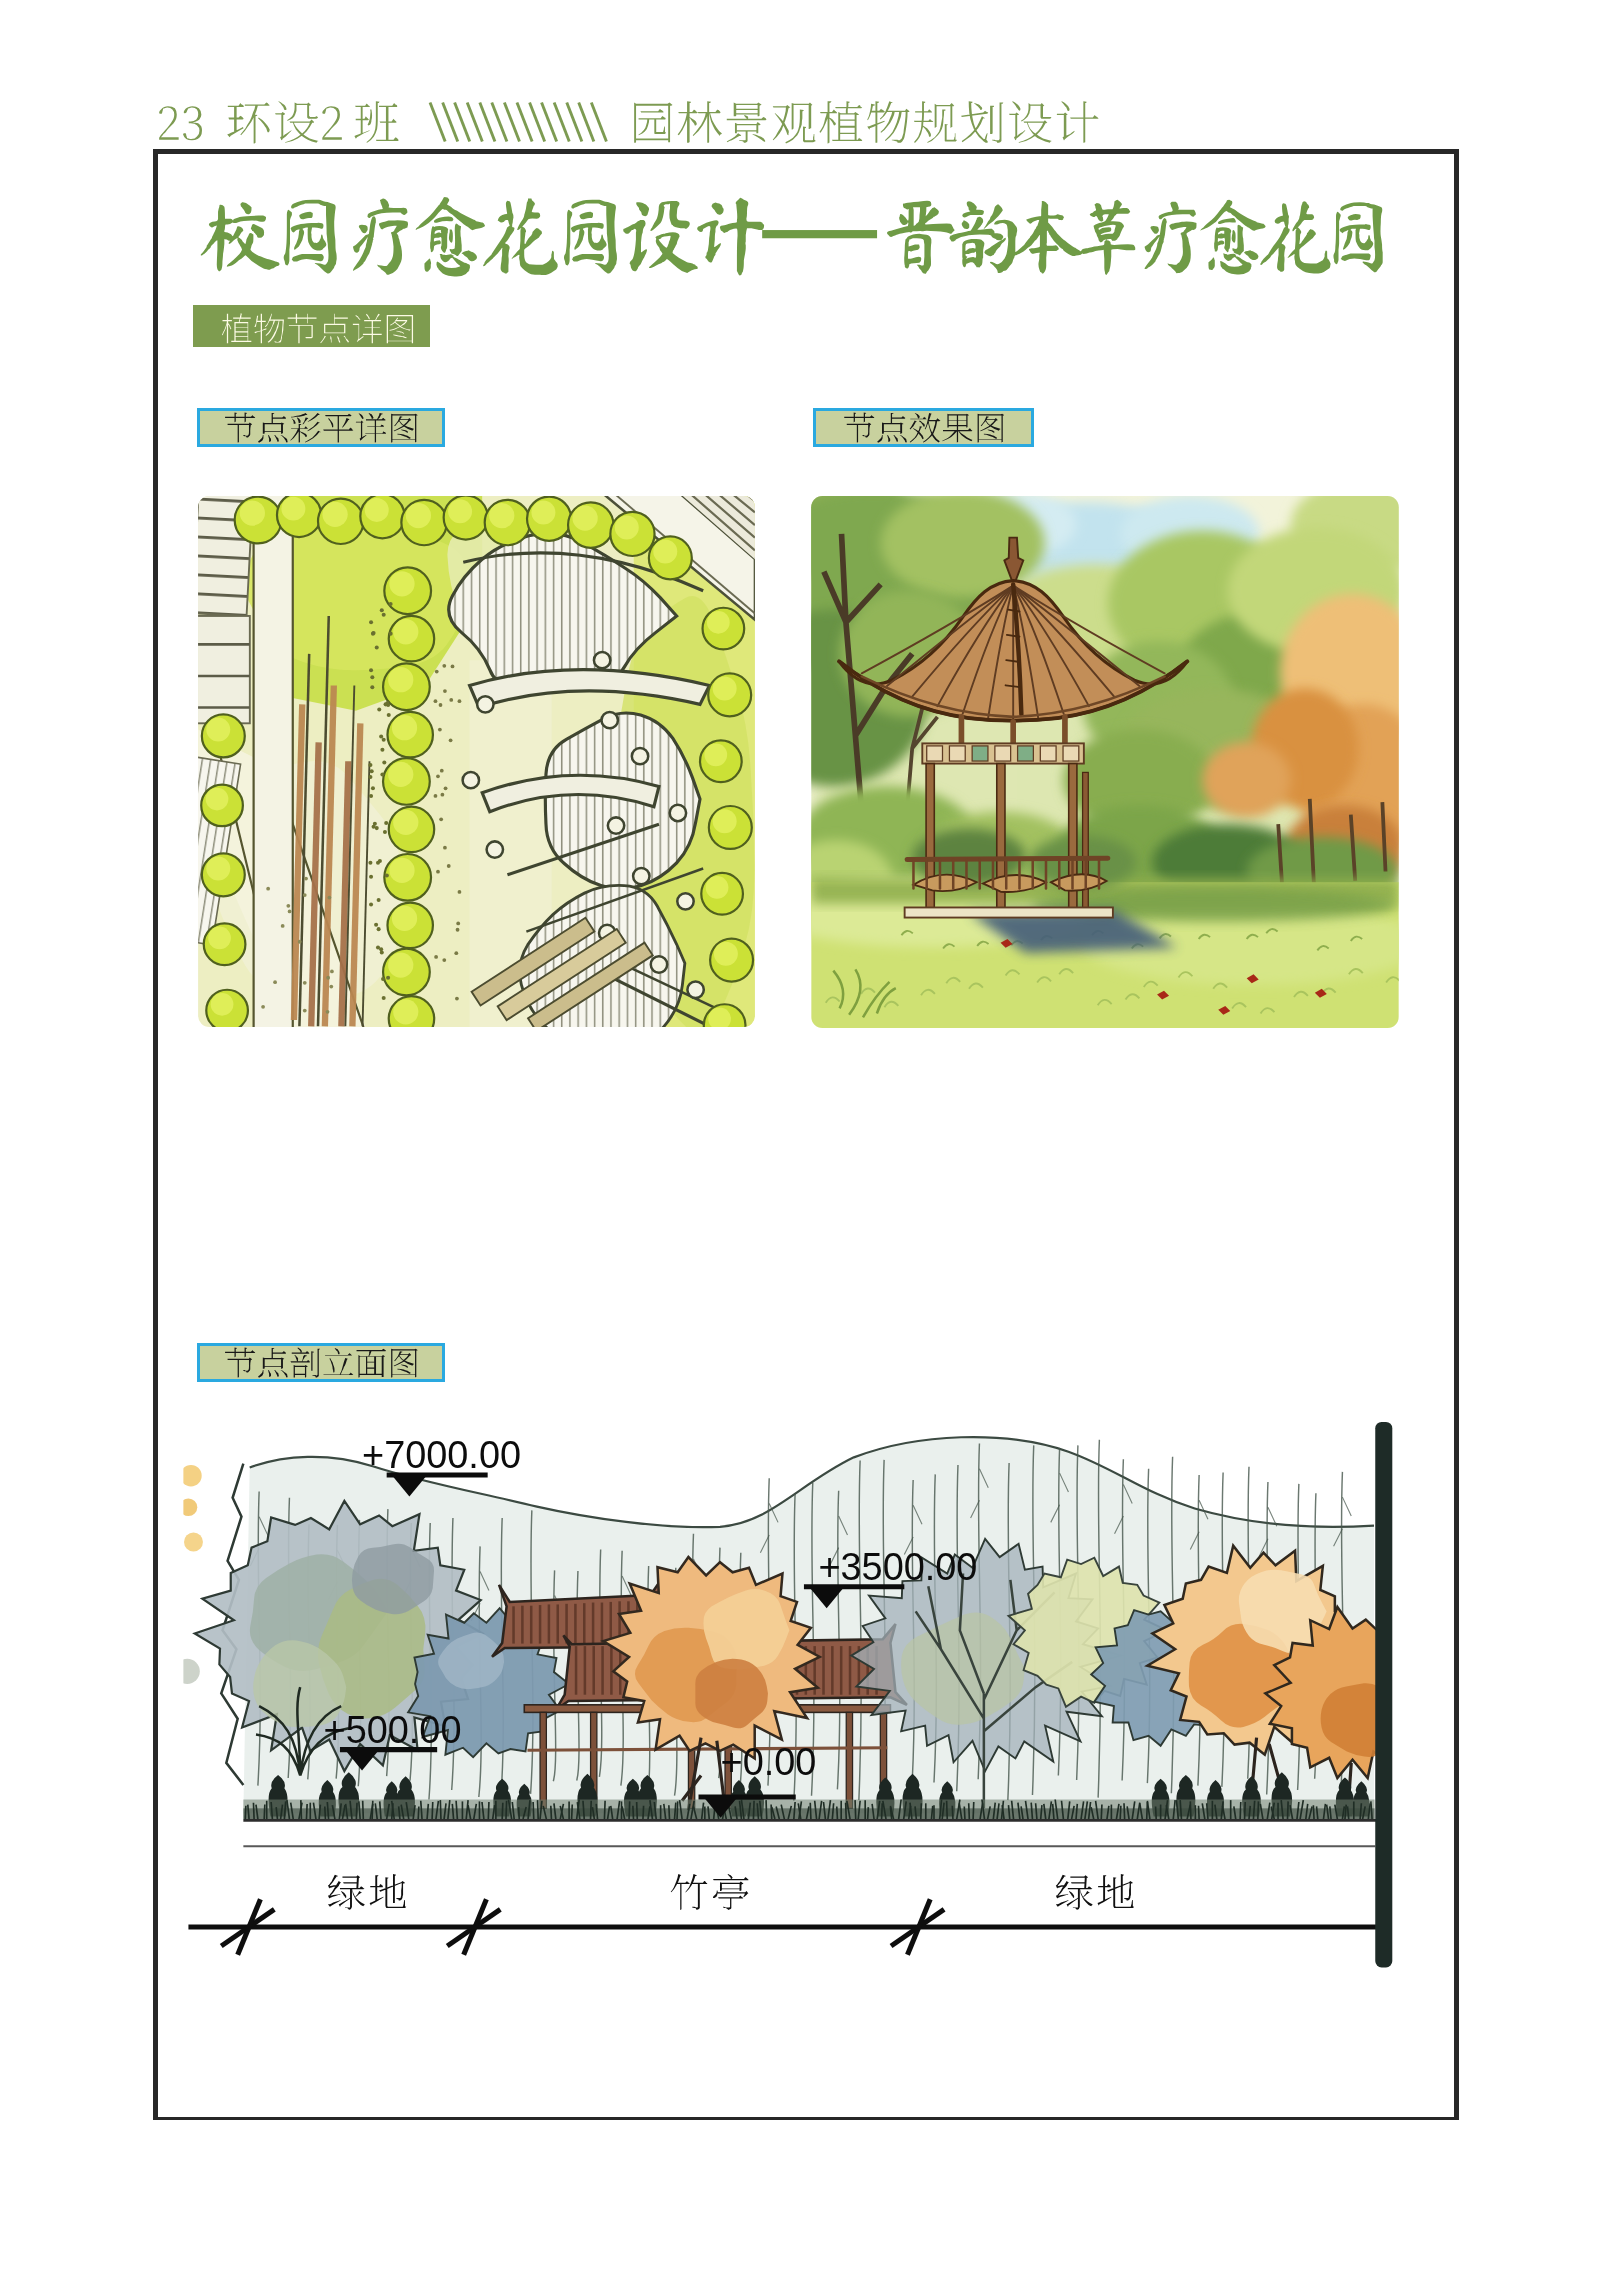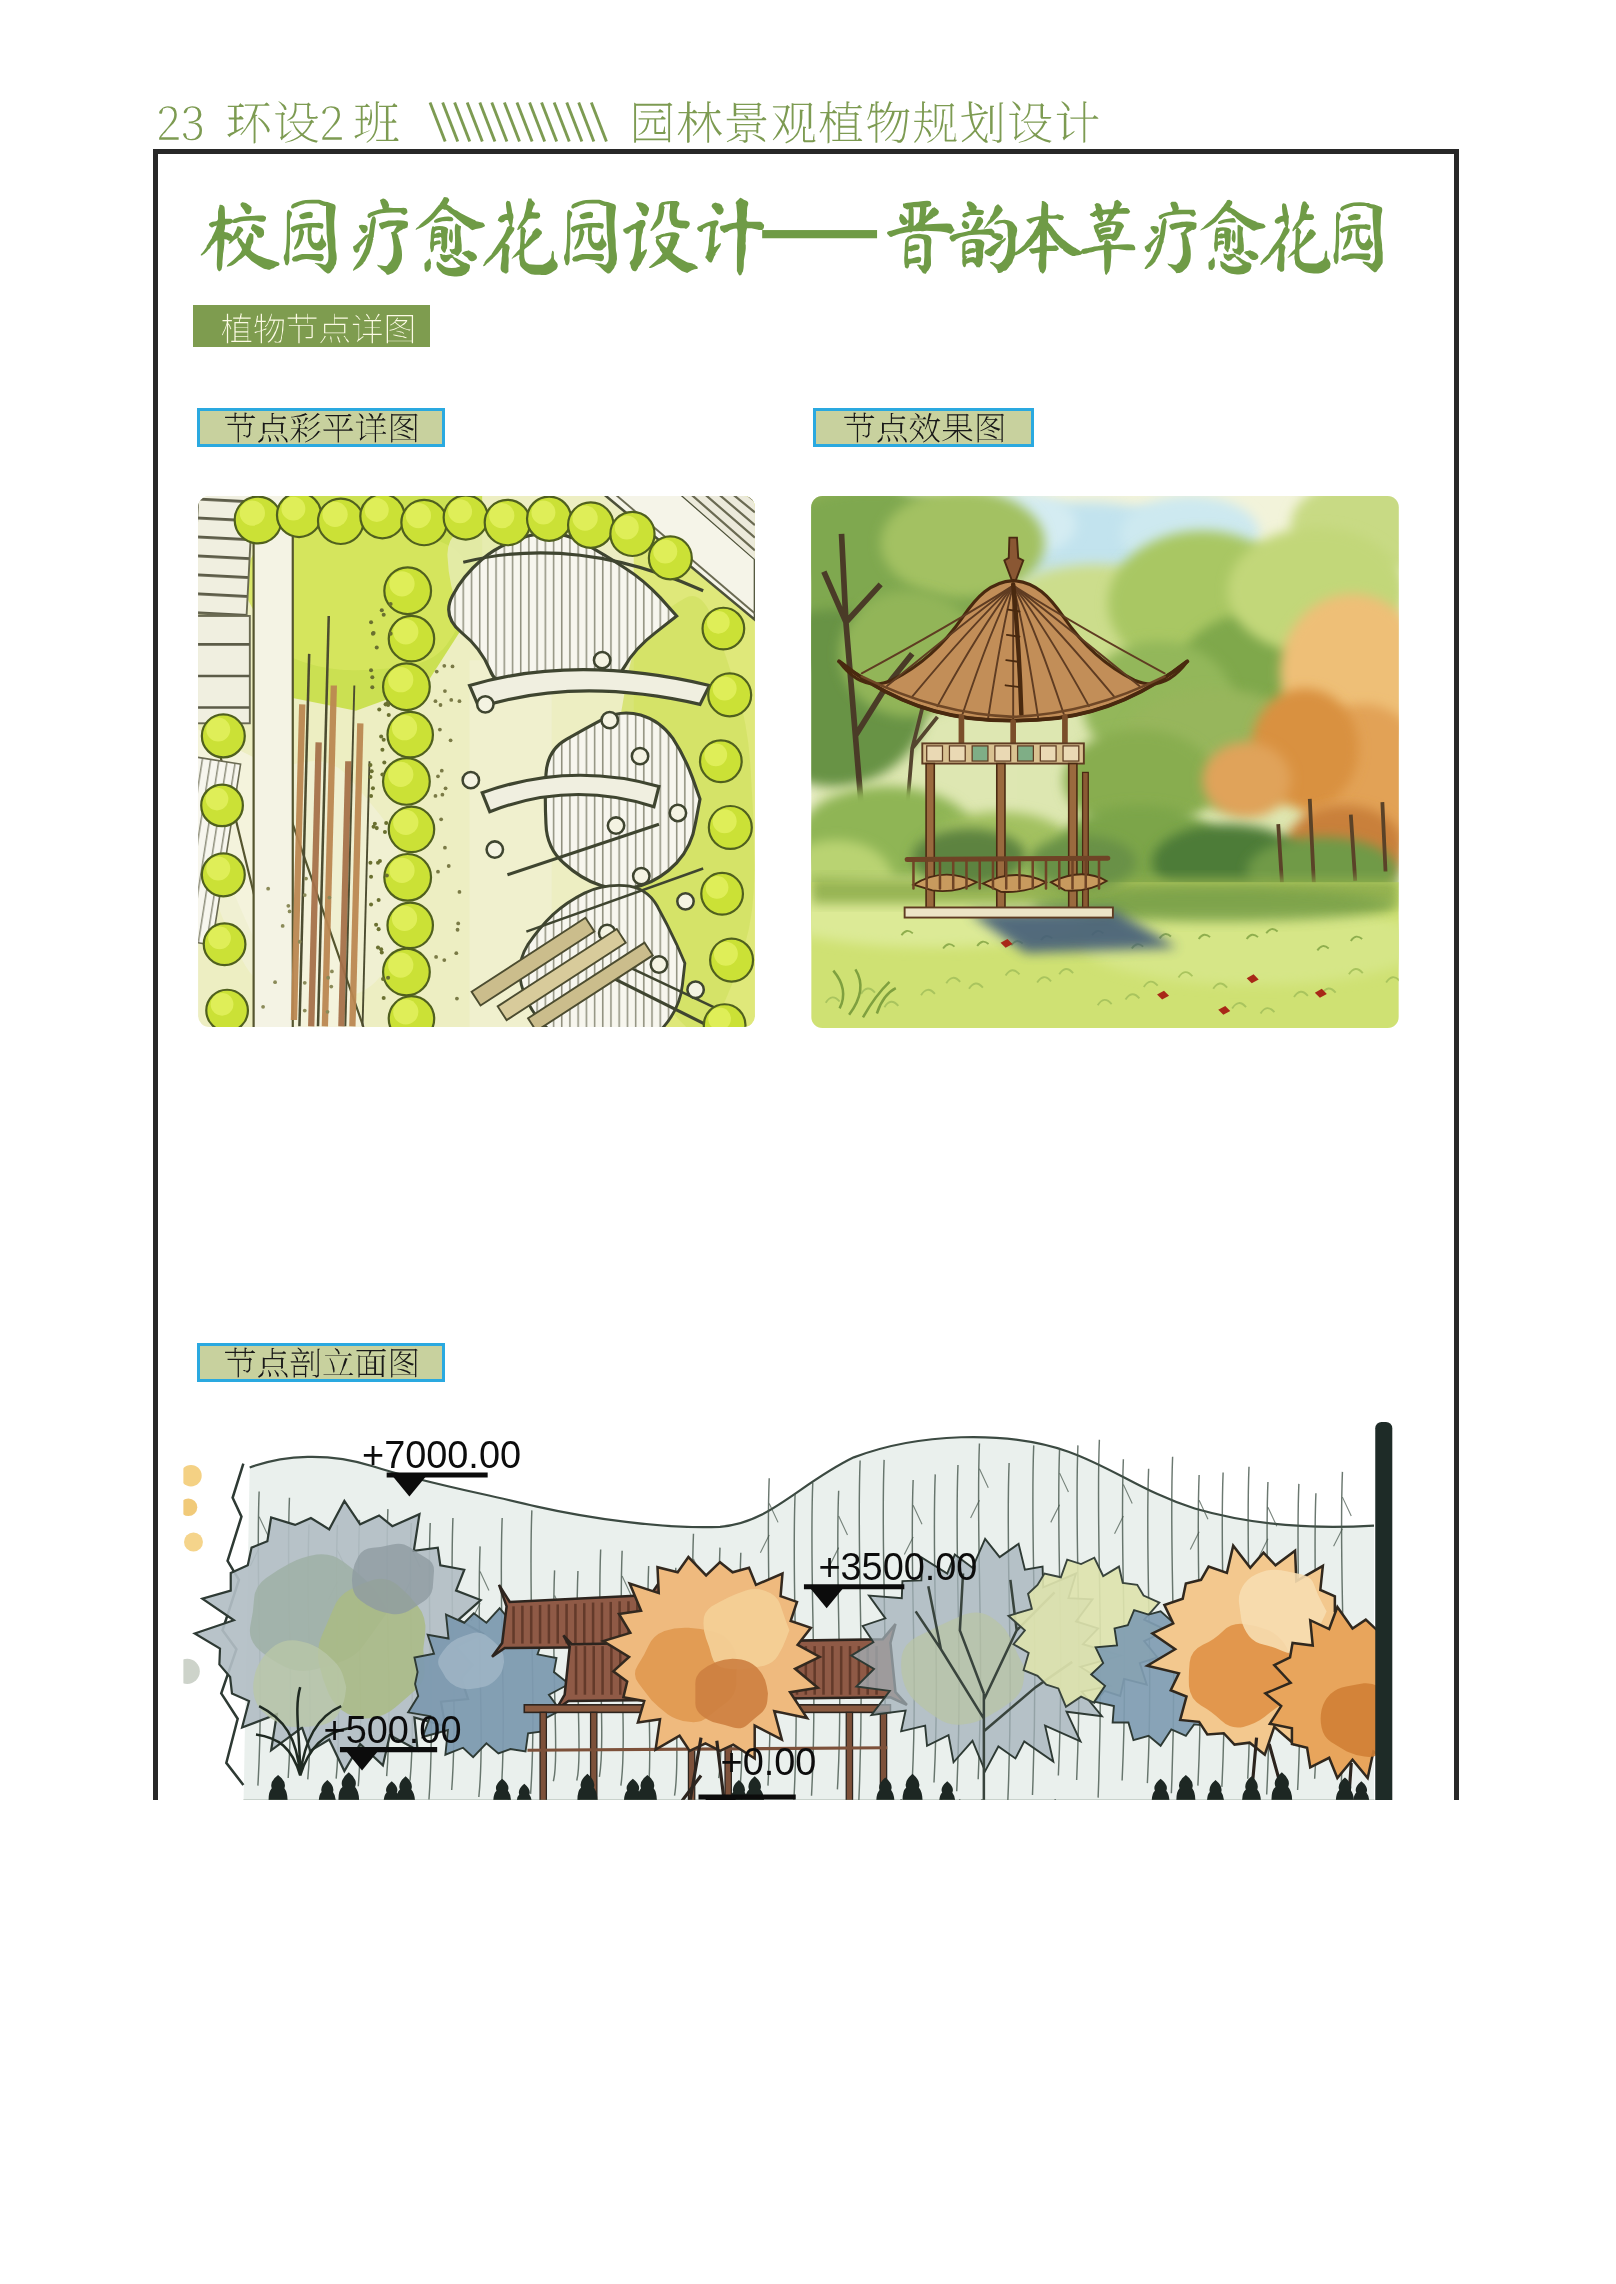--- a/index.html
+++ b/index.html
@@ -1,14 +1,14 @@
 <!DOCTYPE html>
 <html style="font-size:10px"><head><meta charset="utf-8"><title>p</title><style>
 html,body{margin:0;padding:0;background:#fff}
-#pg{position:relative;width:1617px;height:1800px;background:#ffffff;overflow:hidden;font-family:"Liberation Sans",sans-serif}
+#pg{position:relative;width:1617px;height:2120px;background:#ffffff;overflow:hidden;font-family:"Liberation Sans",sans-serif}
 .abs{position:absolute}
 </style></head><body>
 <div id="pg">
 
 <svg class="abs" style="left:153px;top:88px" width="985" height="63" viewBox="0 0 1560 100">
 <path transform="translate(3,82)" d="M5 0V-3Q8 -8 12 -12Q15 -16 18 -19Q22 -24 24 -27Q27 -31 28 -34Q29 -37 29 -40Q29 -45 26 -48Q23 -51 18 -51Q16 -51 14 -50Q12 -50 10 -48L12 -51L10 -44Q10 -42 9 -41Q8 -41 7 -41Q6 -41 6 -41Q5 -42 5 -43Q5 -46 8 -48Q10 -51 13 -52Q16 -53 19 -53Q26 -53 30 -50Q33 -46 33 -40Q33 -37 32 -33Q31 -30 28 -26Q25 -23 19 -17Q18 -16 16 -13Q15 -11 12 -9Q10 -6 7 -3L8 -5V-4H36V0Z M57 1Q51 1 48 -1Q44 -4 43 -8Q43 -9 44 -10Q44 -10 45 -10Q46 -10 47 -10Q48 -9 48 -7L50 -1L48 -3Q50 -2 52 -2Q54 -1 56 -1Q62 -1 65 -5Q69 -8 69 -14Q69 -20 65 -23Q62 -26 55 -26H52V-29H55Q60 -29 64 -32Q67 -35 67 -40Q67 -45 65 -48Q62 -51 57 -51Q55 -51 53 -50Q51 -50 49 -49L52 -51L49 -45Q49 -43 48 -43Q48 -42 46 -42Q46 -42 45 -42Q44 -43 44 -44Q45 -47 47 -49Q49 -51 52 -52Q55 -53 58 -53Q64 -53 68 -50Q72 -46 72 -40Q72 -37 70 -34Q69 -31 66 -30Q63 -28 58 -27V-28Q63 -27 67 -26Q70 -24 72 -21Q73 -18 73 -14Q73 -9 71 -6Q69 -3 66 -1Q62 1 57 1Z" fill="#7d9b52"></path>
 <path transform="translate(113,82)" d="M52 -55Q50 -46 46 -37Q42 -28 36 -21Q31 -13 25 -7L24 -8Q28 -13 32 -18Q35 -24 39 -30Q42 -36 44 -43Q47 -49 48 -56H52ZM51 -39Q51 -38 48 -37V4Q48 5 48 5Q47 6 46 6H45V-40ZM53 -35Q58 -32 62 -28Q65 -25 67 -22Q69 -19 70 -17Q71 -15 70 -14Q70 -12 69 -12Q68 -11 67 -12Q66 -15 65 -18Q63 -21 61 -24Q59 -27 56 -30Q54 -32 52 -34ZM65 -59Q65 -59 65 -59Q66 -59 67 -58Q68 -57 69 -56Q70 -56 70 -55Q70 -54 70 -54Q69 -54 68 -54H31L31 -56H62ZM18 -54V-13L14 -12V-54ZM3 -8Q6 -9 9 -11Q13 -12 18 -15Q23 -17 28 -20L29 -18Q25 -16 20 -13Q15 -10 8 -6Q8 -5 7 -4ZM24 -38Q24 -38 25 -37Q26 -37 27 -36Q28 -35 29 -34Q29 -32 27 -32H6L5 -35H21ZM24 -58Q24 -58 25 -57Q25 -57 26 -56Q27 -56 28 -55Q29 -54 30 -53Q29 -52 28 -52H4L4 -54H21Z M130 -57 132 -59 136 -55Q135 -54 133 -54V-38Q133 -37 134 -37Q134 -36 135 -36H139Q140 -36 141 -36Q142 -36 142 -36Q142 -36 143 -36Q143 -36 143 -36Q143 -36 144 -37Q144 -37 144 -37H145L145 -37Q146 -36 147 -36Q147 -36 147 -35Q147 -35 146 -34Q146 -34 144 -33Q142 -33 139 -33H134Q133 -33 132 -33Q131 -34 130 -35Q130 -35 130 -36V-57ZM132 -57V-55H111V-57ZM110 -58V-59L114 -57H113V-51Q113 -48 113 -46Q112 -43 111 -40Q110 -37 107 -34Q104 -32 99 -30L98 -31Q103 -34 106 -37Q108 -40 109 -44Q110 -47 110 -51V-57ZM108 -29Q110 -23 114 -18Q118 -13 123 -9Q128 -5 134 -2Q140 0 148 2L148 2Q147 2 146 3Q145 4 145 5Q137 3 131 0Q125 -3 120 -7Q116 -11 112 -16Q109 -21 107 -28ZM134 -29 137 -32 141 -28Q141 -27 140 -27Q139 -27 138 -27Q134 -19 129 -13Q123 -6 115 -2Q107 3 95 5L95 4Q110 0 121 -9Q131 -17 135 -29ZM138 -29V-27H103L102 -29ZM88 -3Q89 -4 92 -6Q94 -8 98 -10Q101 -13 105 -15L105 -14Q104 -13 101 -10Q99 -8 96 -5Q93 -3 89 0ZM92 -39 92 -39V-3L89 -2L91 -4Q91 -2 91 -1Q91 0 90 0Q89 1 89 1L87 -4Q88 -5 89 -5Q89 -5 89 -6V-39ZM89 -42 91 -44 95 -41Q95 -40 94 -40Q93 -39 92 -39L92 -40V-36H89V-42ZM85 -61Q89 -59 91 -57Q94 -55 95 -54Q96 -52 97 -50Q97 -49 97 -48Q97 -47 96 -47Q95 -47 94 -47Q93 -49 92 -52Q90 -54 88 -57Q86 -59 84 -61ZM92 -42V-40H80L79 -42Z" fill="#7d9b52"></path>
 <path transform="translate(262,82)" d="M5 0V-3Q8 -8 12 -12Q15 -16 18 -19Q22 -24 24 -27Q27 -31 28 -34Q29 -37 29 -40Q29 -45 26 -48Q23 -51 18 -51Q16 -51 14 -50Q12 -50 10 -48L12 -51L10 -44Q10 -42 9 -41Q8 -41 7 -41Q6 -41 6 -41Q5 -42 5 -43Q5 -46 8 -48Q10 -51 13 -52Q16 -53 19 -53Q26 -53 30 -50Q33 -46 33 -40Q33 -37 32 -33Q31 -30 28 -26Q25 -23 19 -17Q18 -16 16 -13Q15 -11 12 -9Q10 -6 7 -3L8 -5V-4H36V0Z" fill="#7d9b52"></path>
 <path transform="translate(316,82)" d="M41 -54H62L65 -58Q65 -58 65 -58Q66 -57 67 -56Q68 -56 69 -55Q70 -54 70 -53Q70 -52 69 -52H41ZM42 -29H61L64 -33Q64 -33 65 -32Q65 -32 66 -31Q67 -30 67 -30Q68 -29 69 -28Q69 -27 67 -27H43ZM36 0H64L67 -4Q67 -4 67 -4Q68 -3 69 -3Q70 -2 71 -1Q72 0 72 1Q72 2 71 2H37ZM36 -61 42 -60Q42 -60 41 -59Q41 -58 39 -58V-31Q39 -24 38 -17Q36 -10 33 -5Q29 1 22 5L21 4Q27 0 30 -5Q34 -11 35 -17Q36 -24 36 -31ZM52 -54H56V1H52ZM3 -54H19L21 -57Q21 -57 22 -57Q22 -57 23 -56Q24 -55 25 -54Q26 -54 27 -53Q26 -52 25 -52H4ZM4 -33H18L20 -37Q20 -37 21 -36Q22 -35 23 -34Q24 -33 25 -32Q25 -31 23 -31H4ZM12 -54H15V-9L12 -8ZM2 -6Q4 -7 8 -8Q12 -10 16 -11Q21 -13 26 -15L26 -14Q22 -12 17 -10Q12 -7 6 -4Q5 -2 4 -2ZM27 -48H29Q30 -42 30 -38Q30 -34 29 -31Q29 -27 28 -26Q28 -25 27 -24Q26 -23 25 -23Q24 -22 24 -23Q23 -23 23 -24Q23 -25 24 -26Q25 -28 26 -32Q27 -35 27 -39Q28 -44 27 -48Z" fill="#7d9b52"></path>
 

